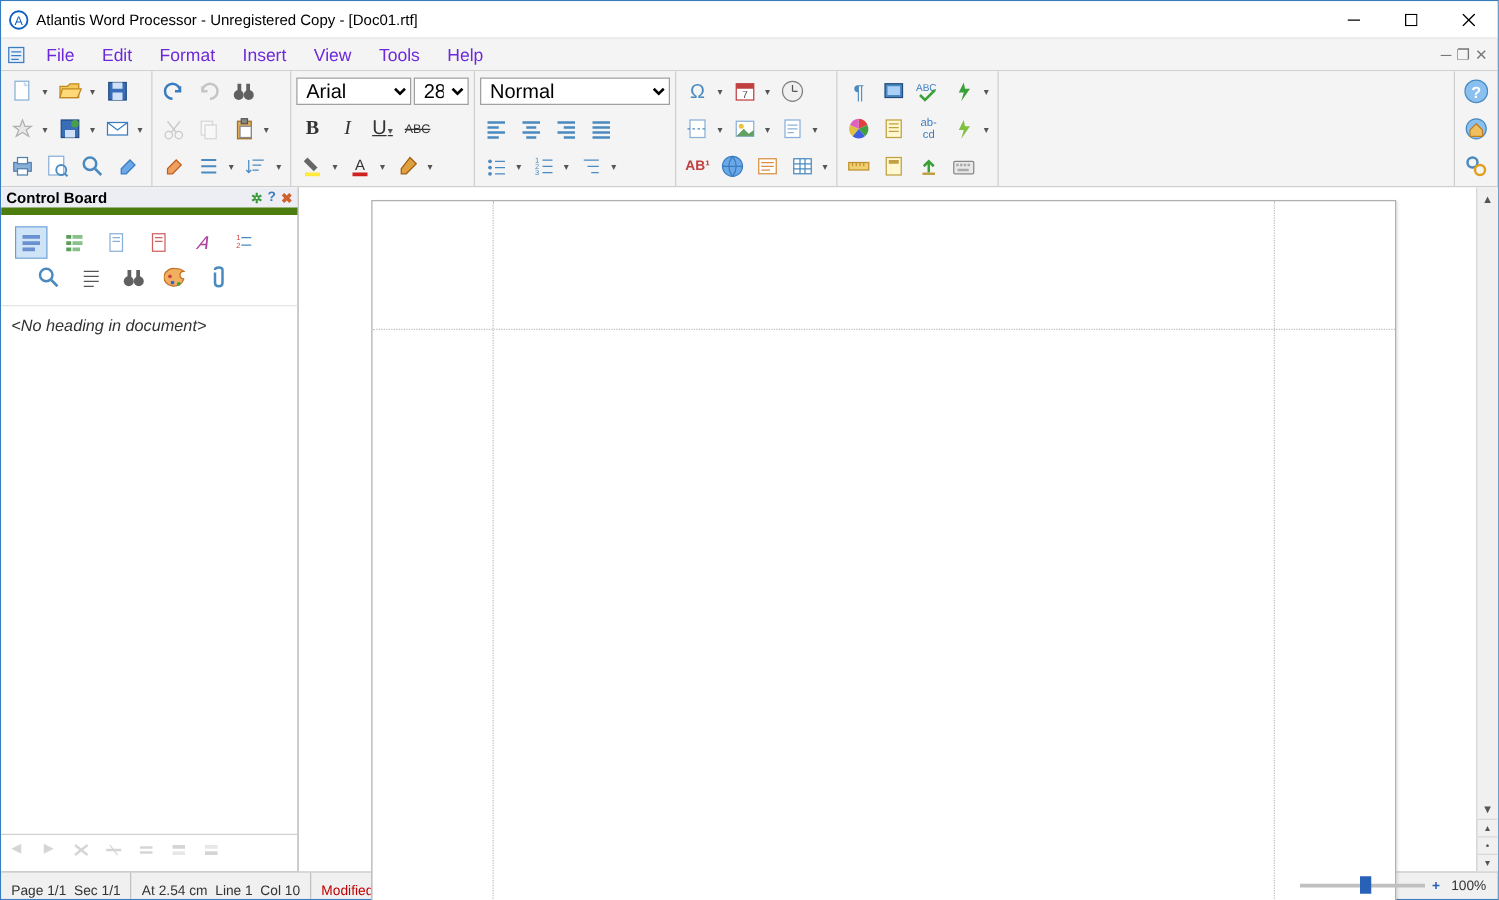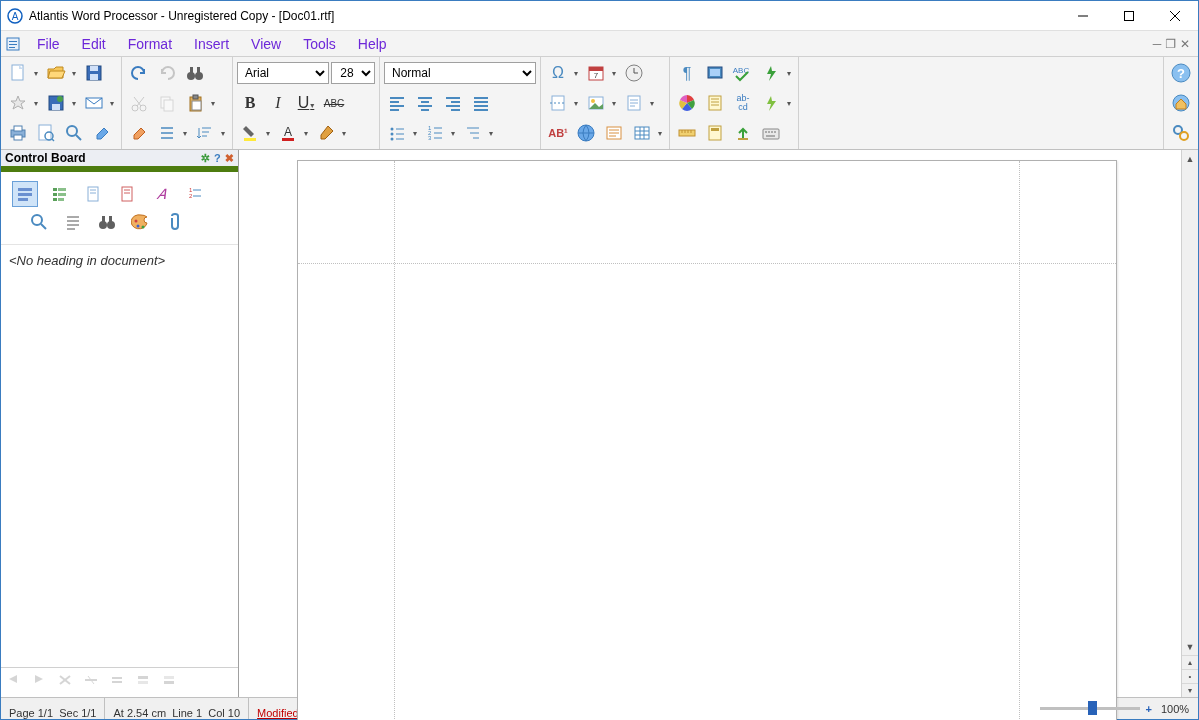--- a/index.html
+++ b/index.html
@@ -16,21 +16,21 @@
 .menubar .appmenu { width: 16px; height:16px; margin-right: 4px;}
 .menubar .rightdocbtns { margin-left:auto; display:flex; gap:4px; padding-right:4px; color:#777;}
 
 .toolbars { background:#f4f4f4; display:flex; border-bottom: 1px solid #c0c0c0; }
 .tbcol { border-right: 1px solid #d0d0d0; padding: 2px 4px; display:flex; flex-direction:column; gap:2px; }
 .tbrow { display:flex; align-items:center; gap:2px; height: 28px; }
 .ibtn { width:26px; height:26px; display:flex; align-items:center; justify-content:center; border-radius:2px; position:relative;}
 .split { display:flex; align-items:center; height:26px;}
 .split .ibtn {border:none;}
 .drop { width:10px; display:flex; align-items:center; justify-content:center; font-size:8px; color:#555;}
-.combo { height:22px; border:1px solid #a0a0a0; background:#fff; font-size:12px; padding: 0 3px;}
+.combo { height:22px; border:1px solid #a0a0a0; background:#fff; font-size:16px; padding: 0 3px;}
 .combo.font { width:92px;}
 .combo.size { width:44px;text-align:center;}
 .combo.style { width:152px;}
 .fmt { width:26px; height:26px; display:flex; align-items:center; justify-content:center; font-family: "Times New Roman", serif; font-size:16px; color:#333;}
 .lastcol { margin-left:auto; border-left:1px solid #d0d0d0; border-right:none; }
 
 .body { flex:1; display:flex; background:#fff; }
 .sidebar { width:238px; border-right:1px solid #a0a0a0; display:flex; flex-direction:column; background:#fff;}
 .sbhead { height:22px; background:#eceef3; display:flex; align-items:center; padding:0 4px; font-weight:bold; font-size:12px; border-bottom:6px solid #4d7c0f;}
 .sbhead .sbtitle { flex:1;}
@@ -48,21 +48,21 @@
 .page .margintop { position:absolute; top:102px; left:0; right:0; border-top:1px dotted #c0c0c0;}
 .page .marginleft { position:absolute; top:0; bottom:0; left:96px; border-left:1px dotted #c0c0c0;}
 .page .marginright { position:absolute; top:0; bottom:0; right:96px; border-left:1px dotted #c0c0c0;}
 .vscroll { width:17px; background:#f0f0f0; border-left:1px solid #d0d0d0; position:absolute; right:0; top:0; bottom:0; display:flex; flex-direction:column;}
 .vscroll .arr { height:17px; display:flex; align-items:center; justify-content:center; font-size:9px; color:#555; background:#f0f0f0;}
 .vscroll .track { flex:1; background:#f0f0f0;}
 .vscroll .extra { height:14px; font-size:8px; color:#555; display:flex; align-items:center; justify-content:center; border-top:1px solid #d8d8d8;}
 
 .statusbar { height:22px; background:#f0f0f0; border-top:1px solid #c0c0c0; display:flex; align-items:center; font-size:11px; color:#333;}
 .sbcell { padding:0 8px; border-right:1px solid #c0c0c0; height:100%; display:flex; align-items:flex-end;}
-.sbcell.mod { color:#c00000;text-decoration:underline;}
+.sbcell.mod { color:#c00000;}
 .sbspacer { flex:1; border-right:1px solid #c0c0c0; height:100%;}
 .viewbtns { display:flex; height:100%;}
 .vbtn { width:20px; display:flex; align-items:center; justify-content:center; border-right:1px solid #c0c0c0;}
 .vbtn.active { background:#2862b8; color:#fff;}
 .zoom { display:flex; align-items:center; gap:6px; padding:0 6px;}
 .ztrack { width:100px; height:3px; background:#c0c0c0; position:relative;}
 .zthumb { width:9px; height:14px; background:#2862b8; position:absolute; top:-6px; left:48px;}
 svg { display:block; }
 .caret::after{content:"▾"; font-size:8px; color:#555; margin-left:1px;}
 </style>

